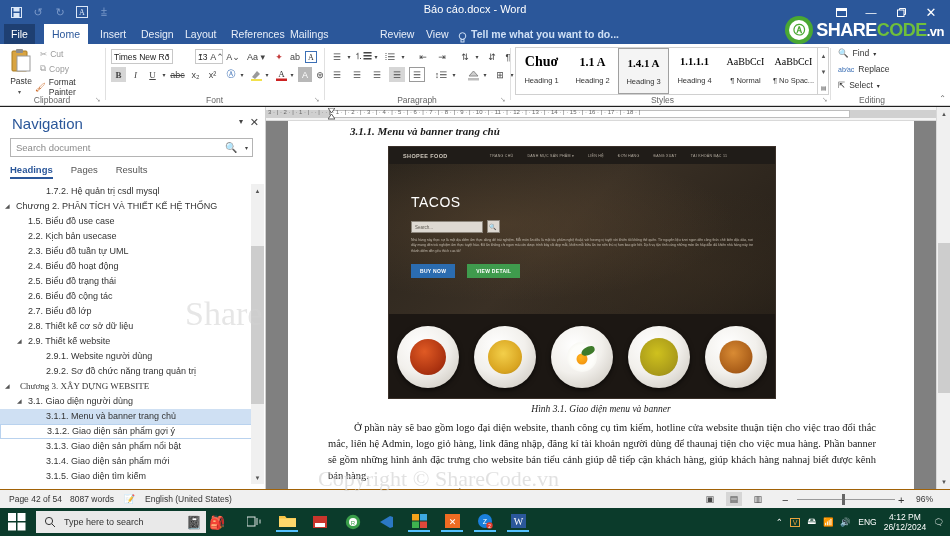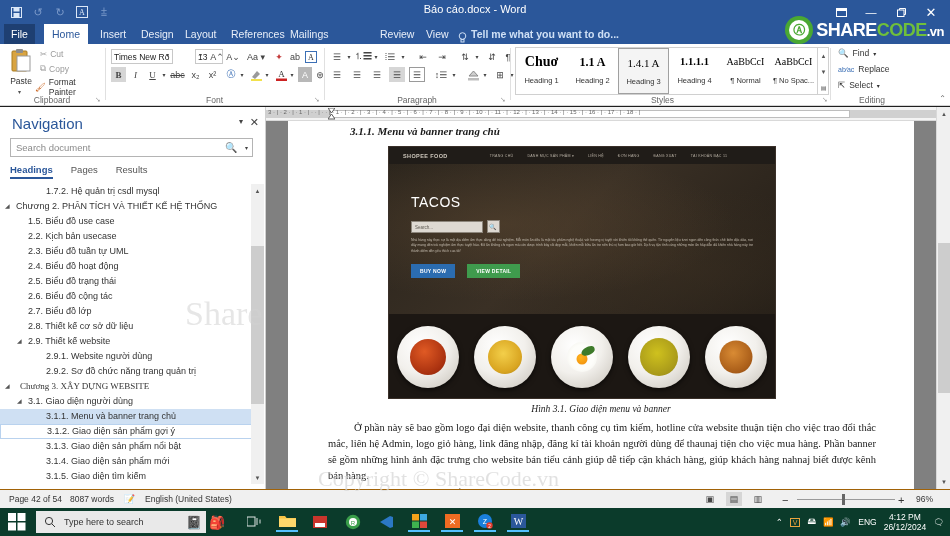--- a/index.html
+++ b/index.html
@@ -326,21 +326,21 @@
     <div class="stylegal" style="left:4px;width:303px;">
       <div class="stylecard" style="left:0;">
         <div class="sc-prev" style="font-size:14px;font-weight:bold;">Chuơ</div>
         <div class="sc-name">Heading 1</div>
       </div>
       <div class="stylecard" style="left:51px;">
         <div class="sc-prev" style="font-size:12px;font-weight:bold;">1.1  A</div>
         <div class="sc-name">Heading 2</div>
       </div>
       <div class="stylecard sel" style="left:102px;">
-        <div class="sc-prev" style="font-size:11px;font-weight:normal;">1.4.1 A</div>
+        <div class="sc-prev" style="font-size:11px;font-weight:bold;">1.4.1 A</div>
         <div class="sc-name">Heading 3</div>
       </div>
       <div class="stylecard" style="left:153px;">
         <div class="sc-prev" style="font-size:10.5px;font-weight:bold;">1.1.1.1</div>
         <div class="sc-name">Heading 4</div>
       </div>
       <div class="stylecard" style="left:204px;">
         <div class="sc-prev" style="font-size:10px;">AaBbCcI</div>
         <div class="sc-name">¶ Normal</div>
       </div>

